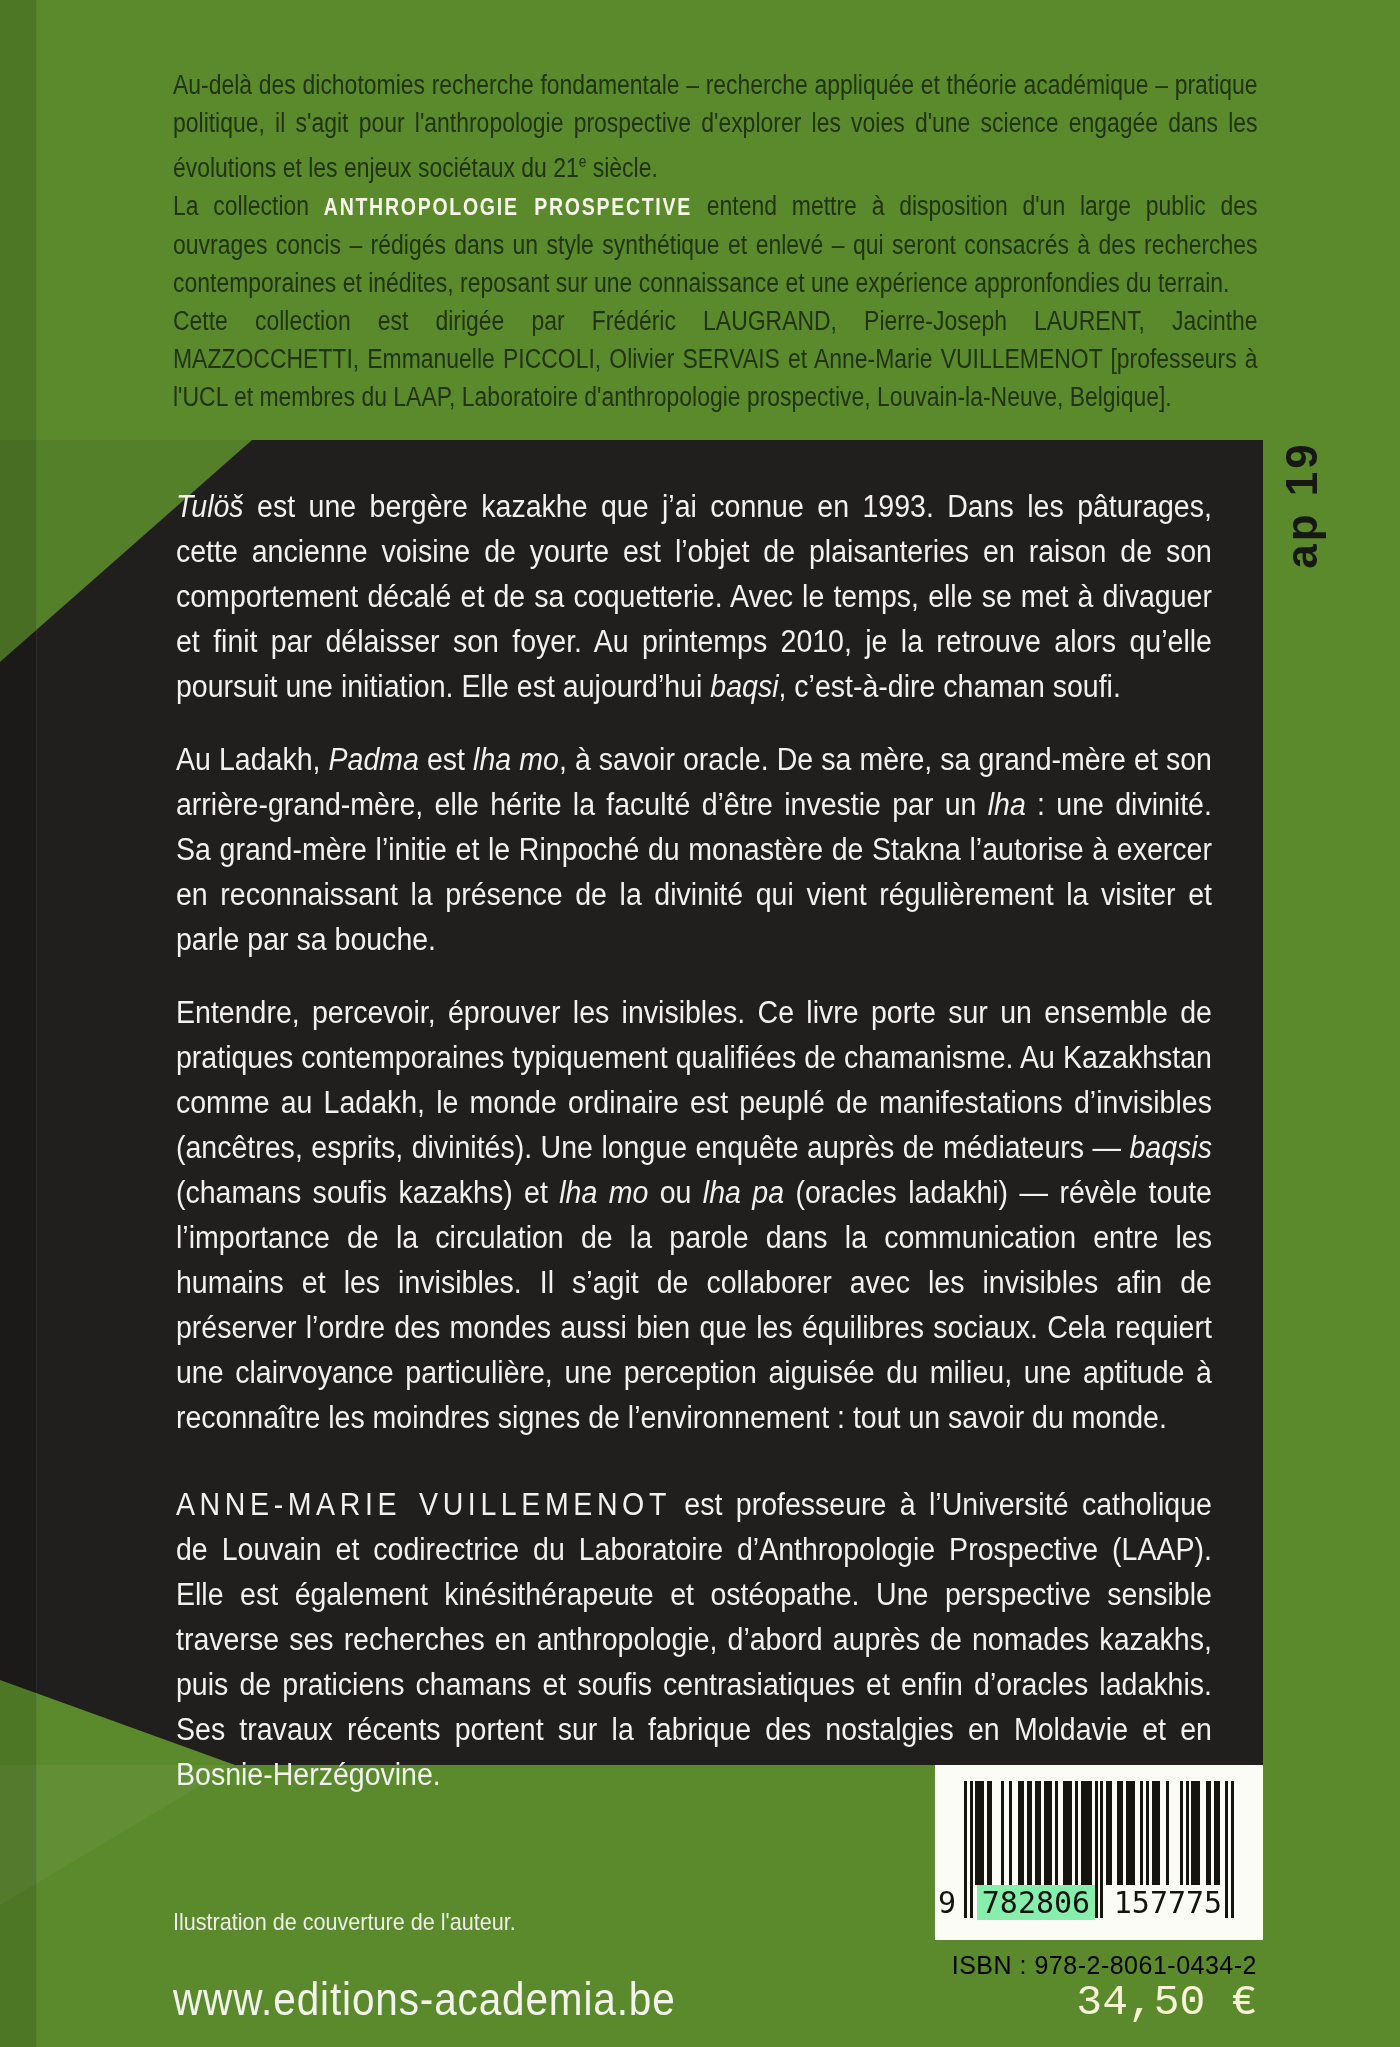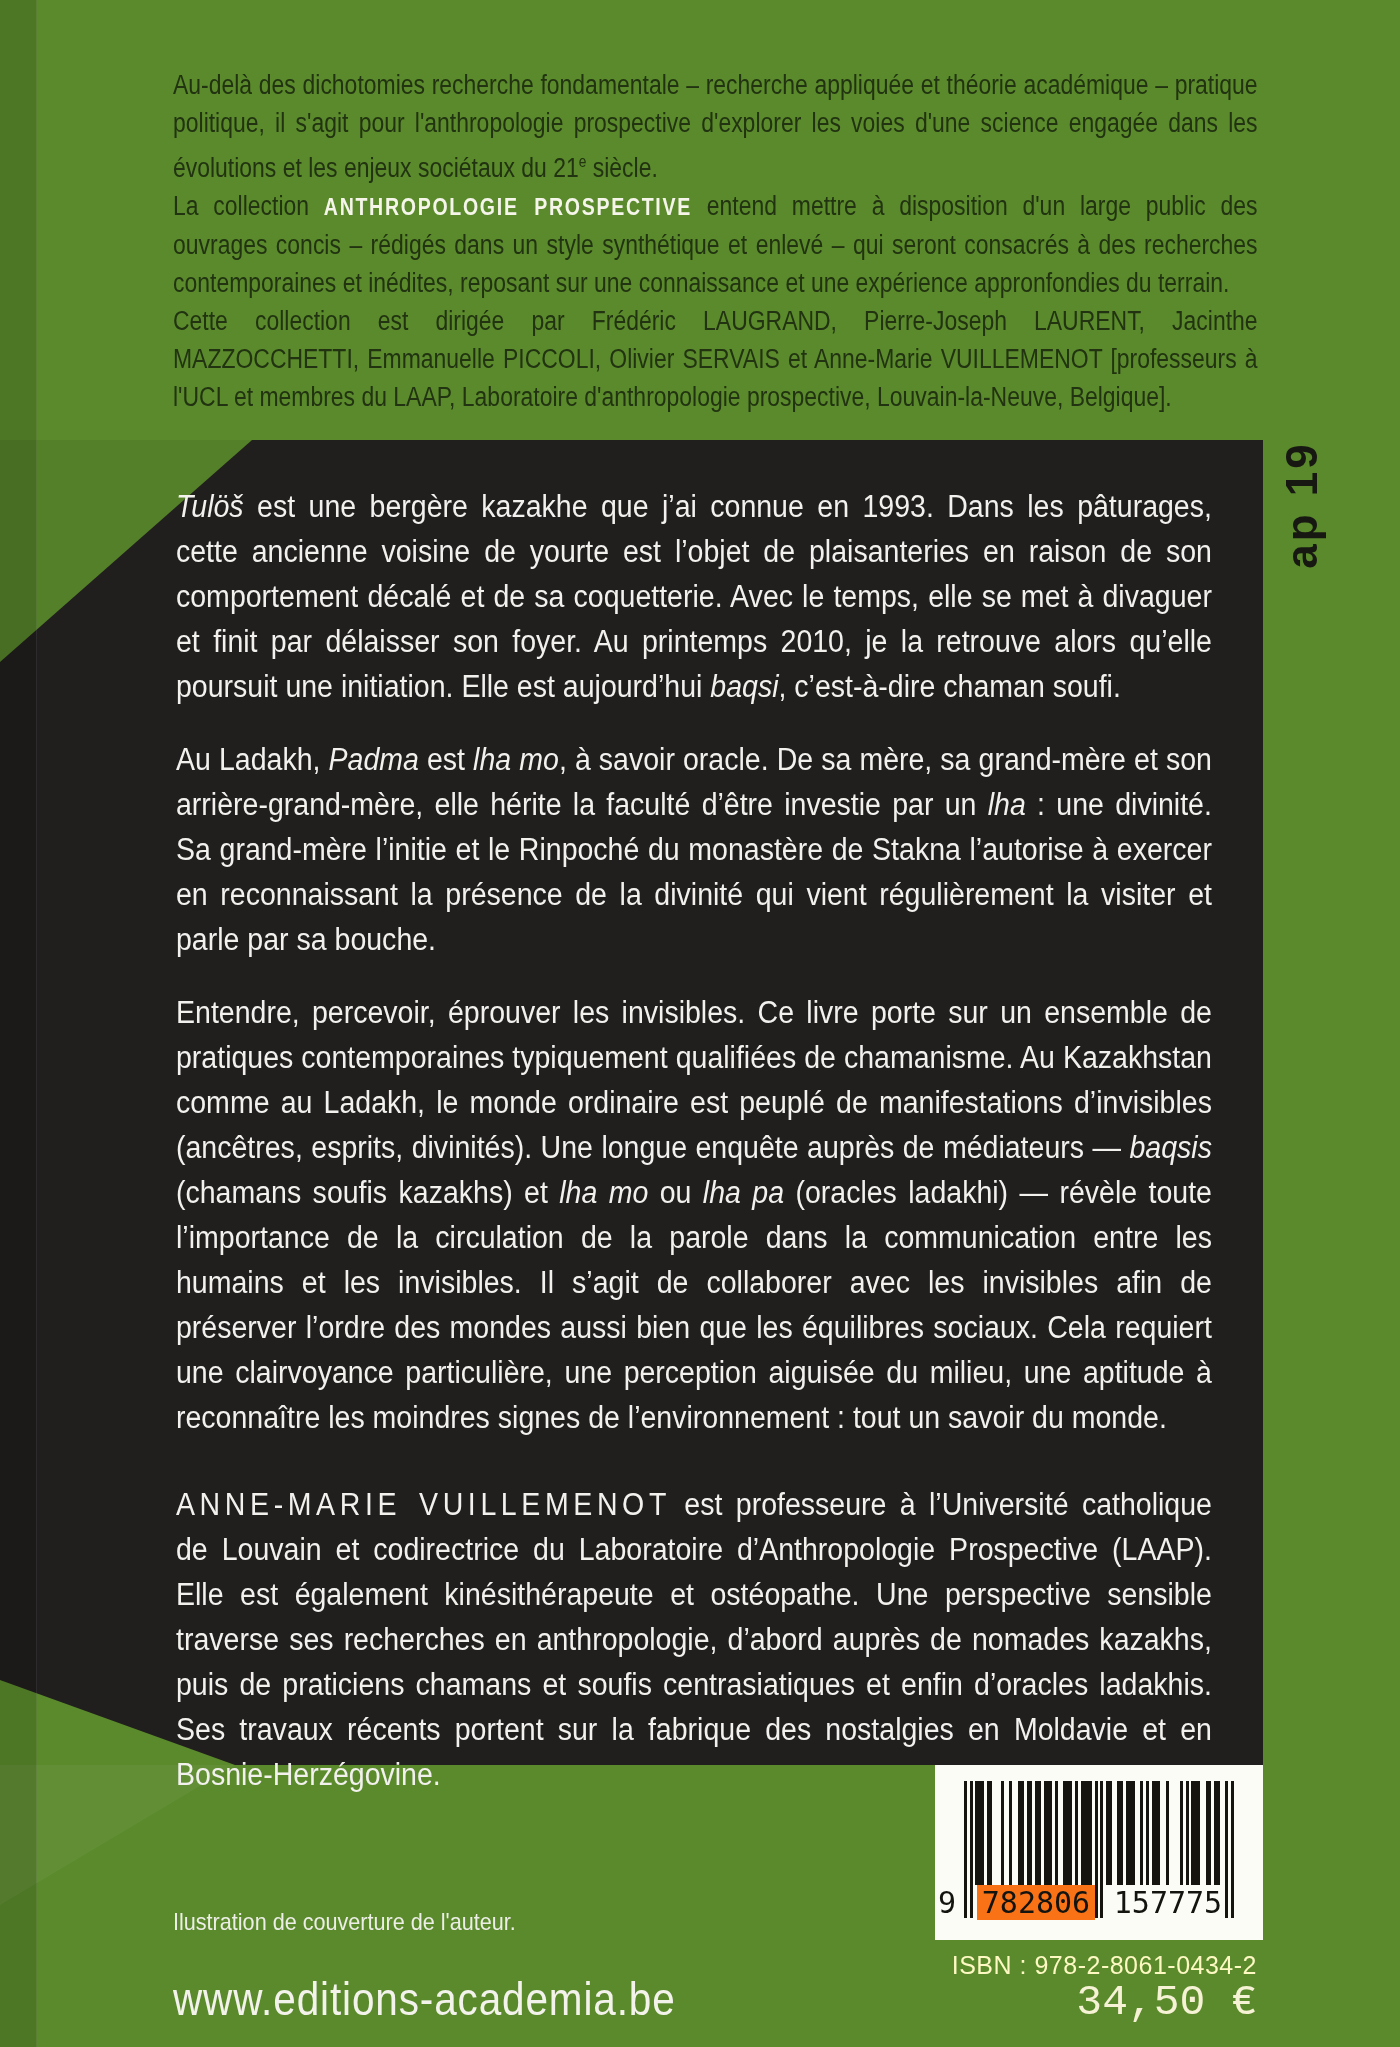--- a/index.html
+++ b/index.html
@@ -44,25 +44,25 @@
   .ap19 span{transform:rotate(-90deg);white-space:nowrap;
     font-size:44px;font-weight:bold;letter-spacing:3px;color:#181812;}
 
   
   .barcode-box{position:absolute;left:935px;top:1765px;width:328px;height:175px;
     background:#fcfcf7;z-index:6;}
   .bars{position:absolute;left:29px;top:16px;width:270px;height:140px;}
   .bc-digits{position:absolute;left:0;top:120px;width:100%;height:40px;
     font-family:"DejaVu Sans Mono",monospace;font-size:30px;color:#131310;}
   .bc-digits .d-lead{position:absolute;left:3px;top:0;}
-  .bc-digits .d-g1{position:absolute;left:42px;width:118px;top:0;text-align:center;background:#f97316;}
+  .bc-digits .d-g1{position:absolute;left:42px;width:118px;top:0;text-align:center;background:#86efac;}
   .bc-digits .d-g2{position:absolute;left:176px;width:114px;top:0;text-align:center;background:#fcfcf7;}
 
   .isbn{position:absolute;right:143px;top:1951px;font-size:25px;
-    letter-spacing:0.5px;color:#fef9c3;z-index:6;}
+    letter-spacing:0.5px;color:#000000;z-index:6;}
   .price{position:absolute;right:143px;top:1978px;font-size:43px;
     font-family:Liberation Mono, monospace;color:#f6f2d5;z-index:6;}
   .credit{position:absolute;left:173px;top:1908px;font-size:24px;color:#edeee6;
     transform:scaleX(0.9);transform-origin:0 0;z-index:6;}
   .website{position:absolute;left:173px;top:1972px;font-size:46px;color:#f3f3ec;
     letter-spacing:1px;transform:scaleX(0.88);transform-origin:0 0;z-index:6;}
 </style>
 </head>
 <body>
 

